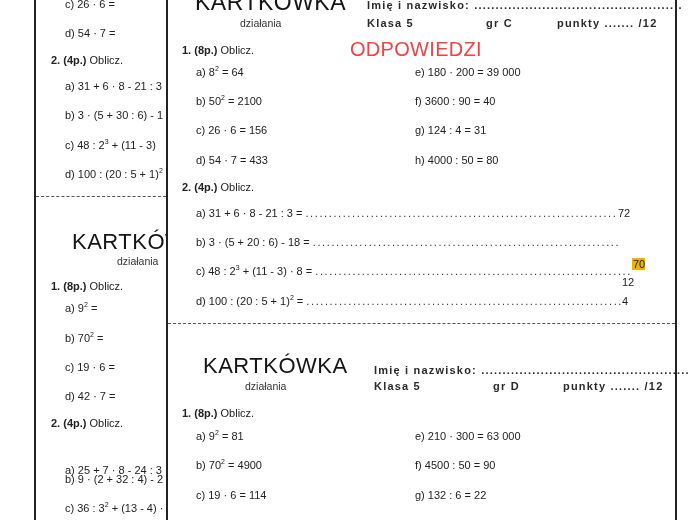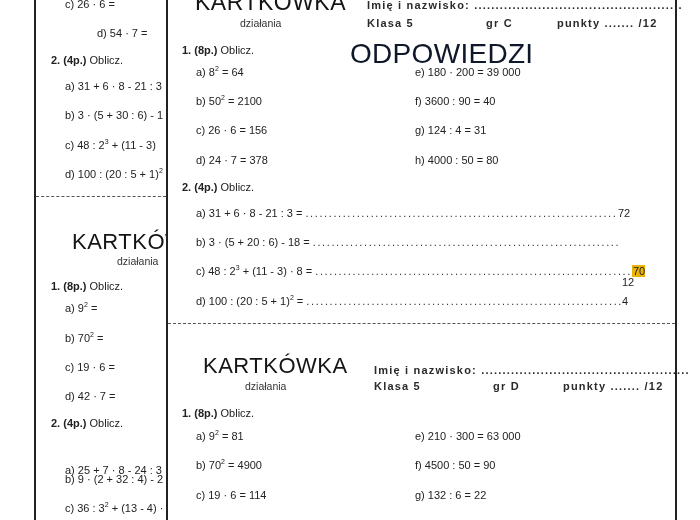--- a/index.html
+++ b/index.html
@@ -17,30 +17,30 @@
     .back { left: 34px; top: -10px; width: 470px; height: 540px; }
     .front { left: 166px; top: -10px; width: 511px; height: 540px; }
     .dash { position: absolute; height: 0; border-top: 1px dashed #555; }
     .title { font-size: 22px; letter-spacing: 0.5px; color: #151515; }
     .sub { font-size: 10.5px; color: #333; }
     .hdr { font-size: 11px; letter-spacing: 1.2px; color: #2a2a2a; font-weight: bold; }
     .q { font-size: 11px; color: #222; }
     .q b { font-weight: bold; }
     .item { font-size: 11px; color: #222; }
     sup { font-size: 7px; vertical-align: 5px; line-height: 0; }
-    .odp { font-size: 28px; color: #0f172a; letter-spacing: 0.3px; }
+    .odp { font-size: 20px; color: #ef4444; letter-spacing: 0.3px; }
     .dots { font-size: 11px; color: #333; letter-spacing: 1.6px; }
   </style>
 </head>
 <body>
 
 <div class="page back"></div>
 
 <div class="abs item" style="left:65px;top:-2px;">c) 26 · 6 =</div>
-<div class="abs item" style="left:65px;top:27px;margin-left:32px;">d) 54 · 7 =</div>
+<div class="abs item" style="left:65px;top:27px;">d) 54 · 7 =</div>
 <div class="abs q" style="left:51px;top:54px;"><b>2.</b> <b>(4p.)</b> <span>Oblicz.</span></div>
 <div class="abs item" style="left:65px;top:80px;">a) 31 + 6 · 8 - 21 : 3</div>
 <div class="abs item" style="left:65px;top:109px;">b) 3 · (5 + 30 : 6) - 1</div>
 <div class="abs item" style="left:65px;top:139px;"><span>c) 48 : 2</span><sup>3</sup><span> + (11  - 3)</span></div>
 <div class="abs item" style="left:65px;top:168px;"><span>d) 100 : (20 : 5 + 1)</span><sup>2</sup><span></span></div>
 
 <div class="dash" style="left:36px;top:196px;width:130px;"></div>
 
 <div class="abs title" style="left:72px;top:229px;">KARTKÓW</div>
 <div class="abs sub" style="left:117px;top:255px;">działania</div>
@@ -61,21 +61,21 @@
 <div class="abs hdr" style="left:367px;top:-1px;">Imię i nazwisko: .................................................</div>
 <div class="abs hdr" style="left:367px;top:17px;">Klasa 5</div>
 <div class="abs hdr" style="left:486px;top:17px;">gr C</div>
 <div class="abs hdr" style="left:557px;top:17px;">punkty ....... /12</div>
 <div class="abs odp" style="left:350px;top:38px;">ODPOWIEDZI</div>
 
 <div class="abs q" style="left:182px;top:44px;"><b>1.</b> <b>(8p.)</b> <span>Oblicz.</span></div>
 <div class="abs item" style="left:196px;top:66px;"><span>a) 8</span><sup>2</sup><span>  = 64</span></div>
 <div class="abs item" style="left:196px;top:95px;"><span>b) 50</span><sup>2</sup><span>  = 2100</span></div>
 <div class="abs item" style="left:196px;top:124px;">c) 26 · 6 = 156</div>
-<div class="abs item" style="left:196px;top:154px;">d) 24 · 7 = 378</div>
+<div class="abs item" style="left:196px;top:154px;">d) 54 · 7 = 433</div>
 <div class="abs item" style="left:415px;top:66px;">e) 180 · 200 = 39 000</div>
 <div class="abs item" style="left:415px;top:95px;">f) 3600 : 90 = 40</div>
 <div class="abs item" style="left:415px;top:124px;">g) 124 : 4 = 31</div>
 <div class="abs item" style="left:415px;top:154px;">h) 4000 : 50 = 80</div>
 
 <div class="abs q" style="left:182px;top:181px;"><b>2.</b> <b>(4p.)</b> <span>Oblicz.</span></div>
 
 <div class="abs item" style="left:196px;top:207px;width:435px;overflow:hidden;">
   <span>a) 31 + 6 · 8 - 21 : 3 =</span>
   <span class="dots">........................................................................................................................</span>
@@ -85,21 +85,21 @@
 <div class="abs item" style="left:196px;top:236px;width:425px;overflow:hidden;">
   <span>b) 3 · (5 + 20 : 6) - 18 =</span>
   <span class="dots">........................................................................................................................</span>
 </div>
 <div class="abs item" style="left:621px;top:236px;background:#fff;padding-left:1px;margin-top:40px;">12</div>
 
 <div class="abs item" style="left:196px;top:265px;width:436px;overflow:hidden;">
   <span>c) 48 : 2</span><sup>3</sup><span> + (11  - 3) · 8 =</span>
   <span class="dots">........................................................................................................................</span>
 </div>
-<div class="abs item" style="left:632px;top:265px;background:#eab308;padding-left:1px;">70</div>
+<div class="abs item" style="left:632px;top:258px;background:#eab308;padding-left:1px;">70</div>
 
 <div class="abs item" style="left:196px;top:295px;width:425px;overflow:hidden;">
   <span>d) 100 : (20 : 5 + 1)</span><sup>2</sup><span>  =</span>
   <span class="dots">........................................................................................................................</span>
 </div>
 <div class="abs item" style="left:621px;top:295px;background:#fff;padding-left:1px;">4</div>
 
 <div class="dash" style="left:168px;top:323px;width:507px;"></div>
 
 <div class="abs title" style="left:203px;top:353px;">KARTKÓWKA</div>

